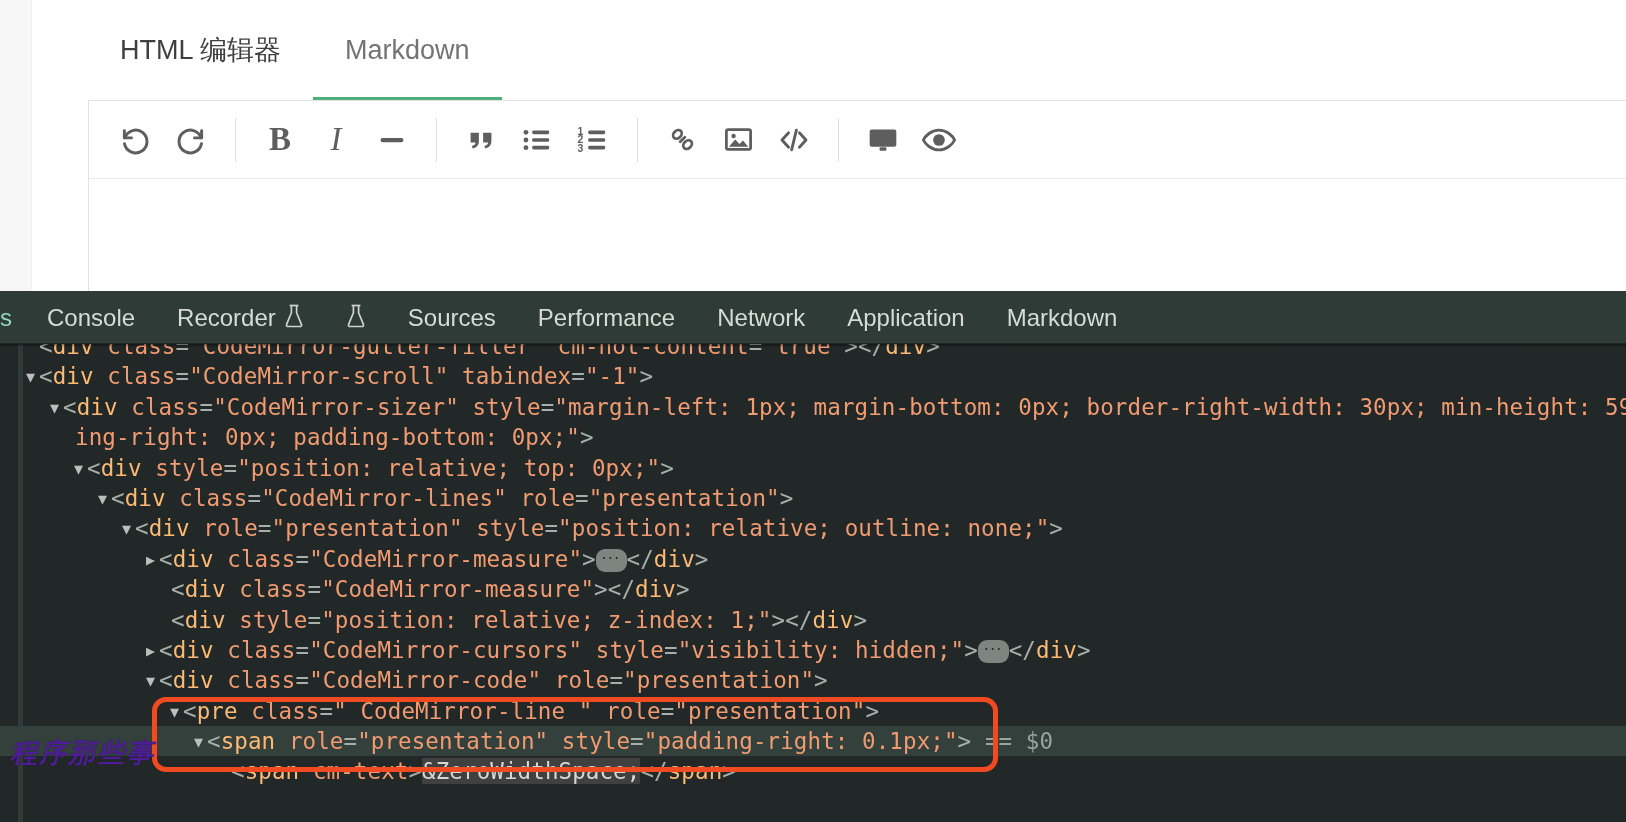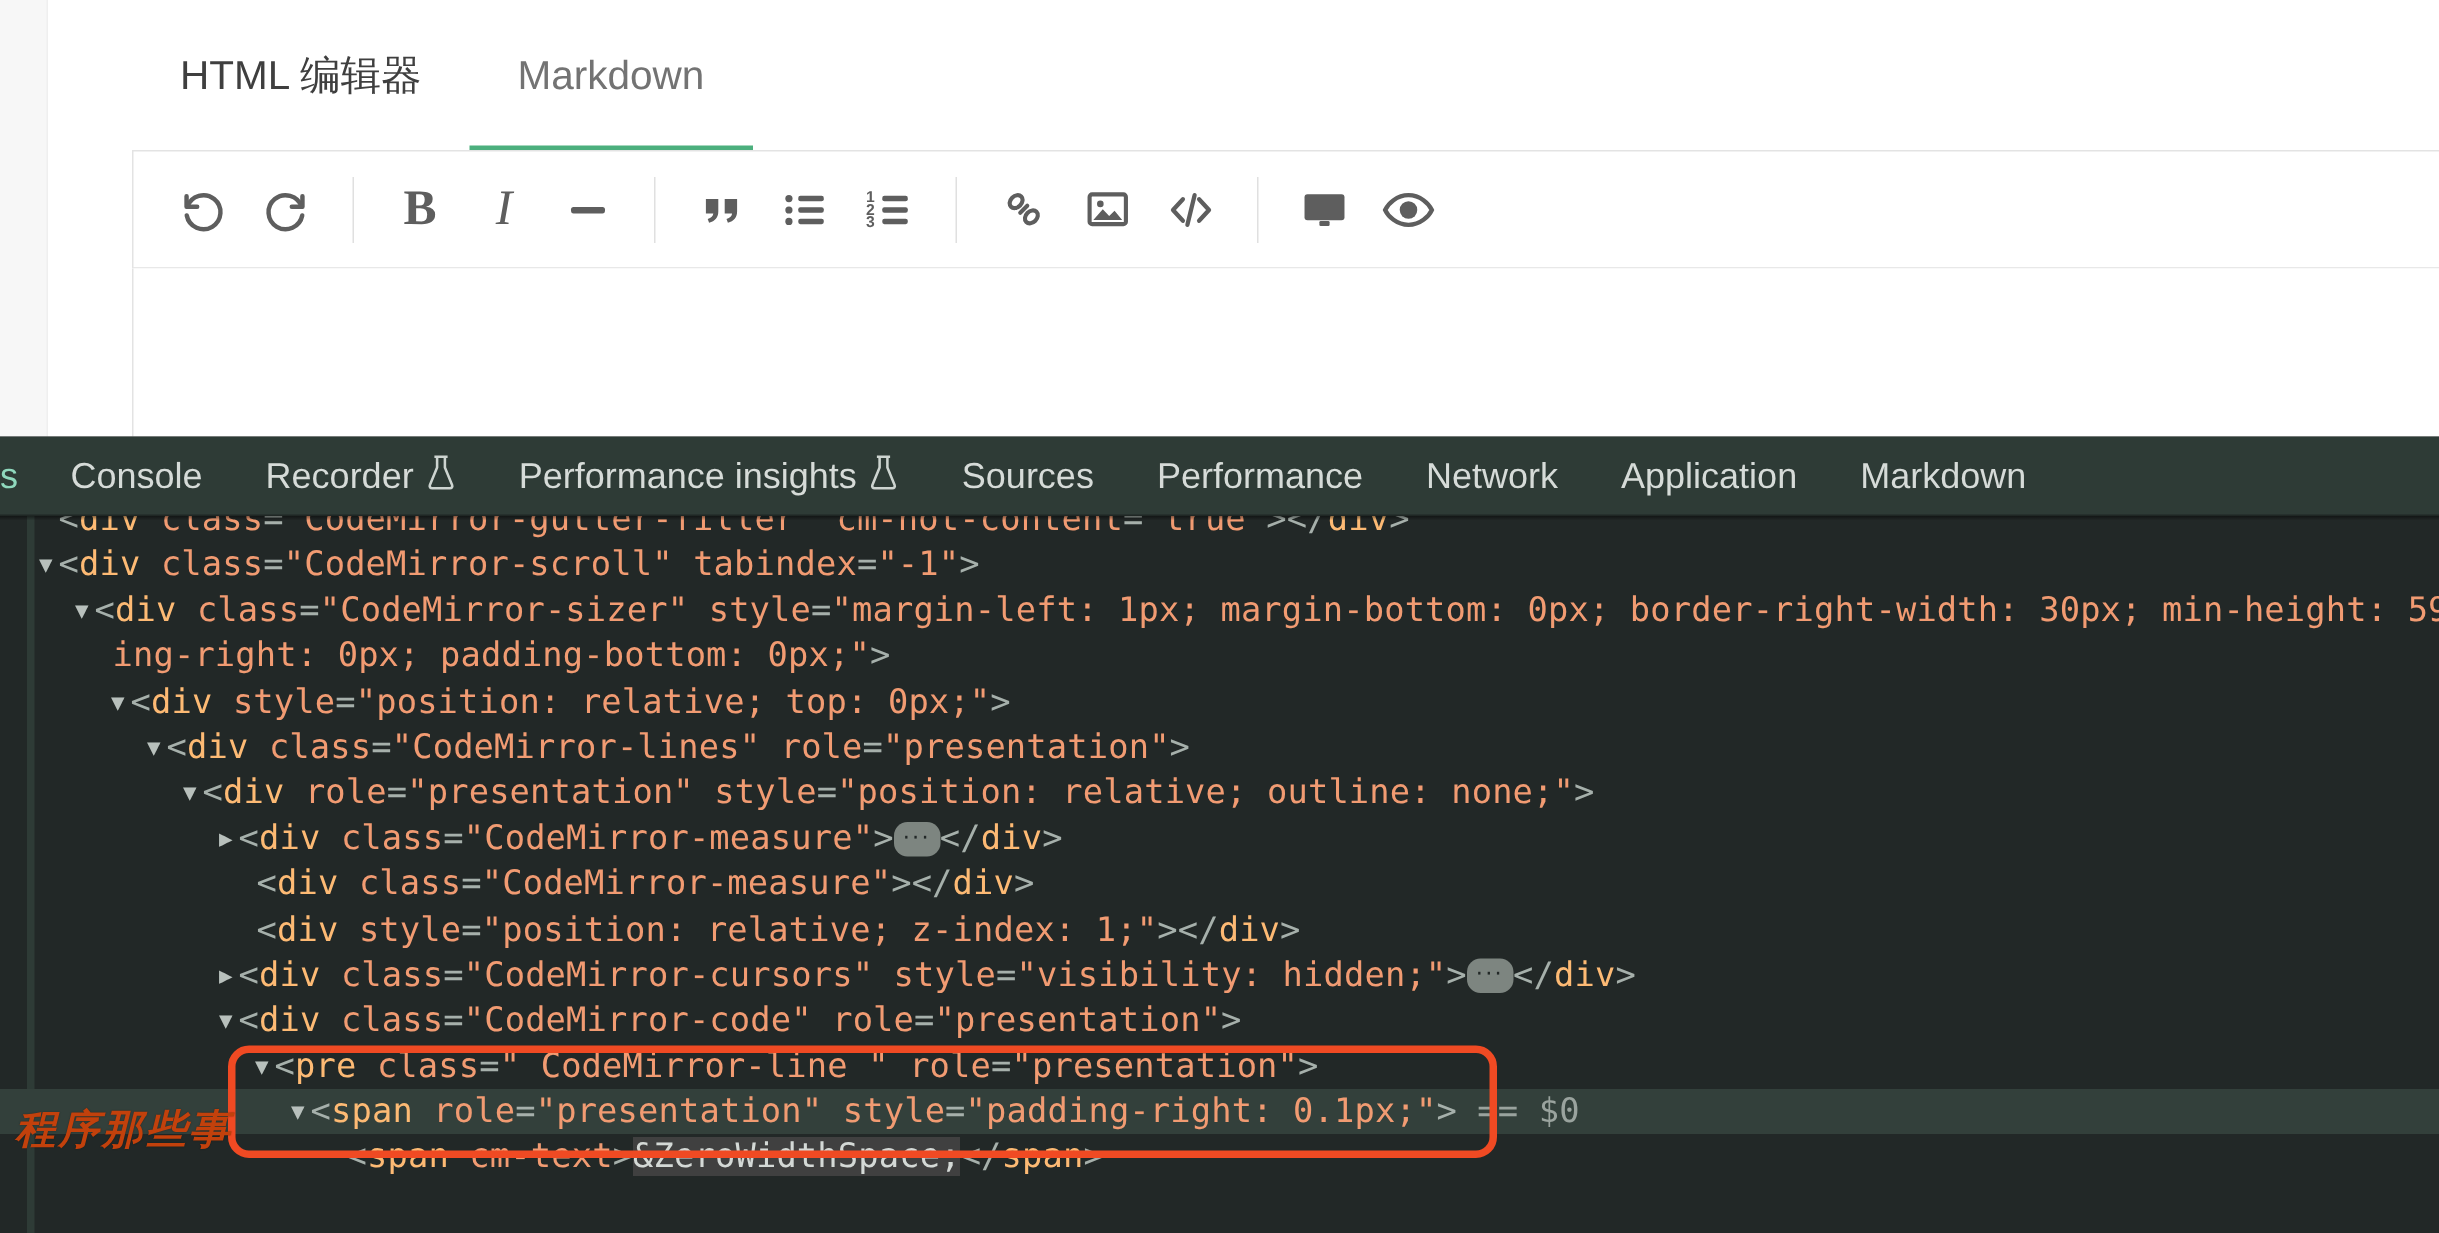--- a/index.html
+++ b/index.html
@@ -179,21 +179,21 @@
   }
 
   
   .watermark {
     position:absolute;
     left:10px; top:735px;
     font-family:"DejaVu Serif", serif;
     font-style:italic;
     font-weight:bold;
     font-size:27px;
-    color:#c2410c;
+    color:#4c1d95;
     letter-spacing:2px;
     z-index:25;
     white-space:nowrap;
     text-shadow:0 0 1px rgba(0,0,0,0.4);
   }
 </style>
 </head>
 <body>
 
 <div id="root">
@@ -310,21 +310,20 @@
           <span>Console</span>
         </div>
         <div class="dt-tab">
           <span>Recorder</span>
           <span><svg class="flask" viewBox="0 0 20 26" fill="none" stroke="#cdd4d0" stroke-width="1.7" stroke-linejoin="round">
               <path d="M7.4 2.5v7.2L2.6 21.4c-.5 1.2.3 2.1 1.5 2.1h11.8c1.2 0 2-0.9 1.5-2.1L12.6 9.7V2.5"></path>
               <path d="M5.6 2.5h8.8"></path>
             </svg></span>
         </div>
         <div class="dt-tab">
-          <span>Performance insights</span>
           <span><svg class="flask" viewBox="0 0 20 26" fill="none" stroke="#cdd4d0" stroke-width="1.7" stroke-linejoin="round">
               <path d="M7.4 2.5v7.2L2.6 21.4c-.5 1.2.3 2.1 1.5 2.1h11.8c1.2 0 2-0.9 1.5-2.1L12.6 9.7V2.5"></path>
               <path d="M5.6 2.5h8.8"></path>
             </svg></span>
         </div>
         <div class="dt-tab">
           <span>Sources</span>
         </div>
         <div class="dt-tab">
           <span>Performance</span>

